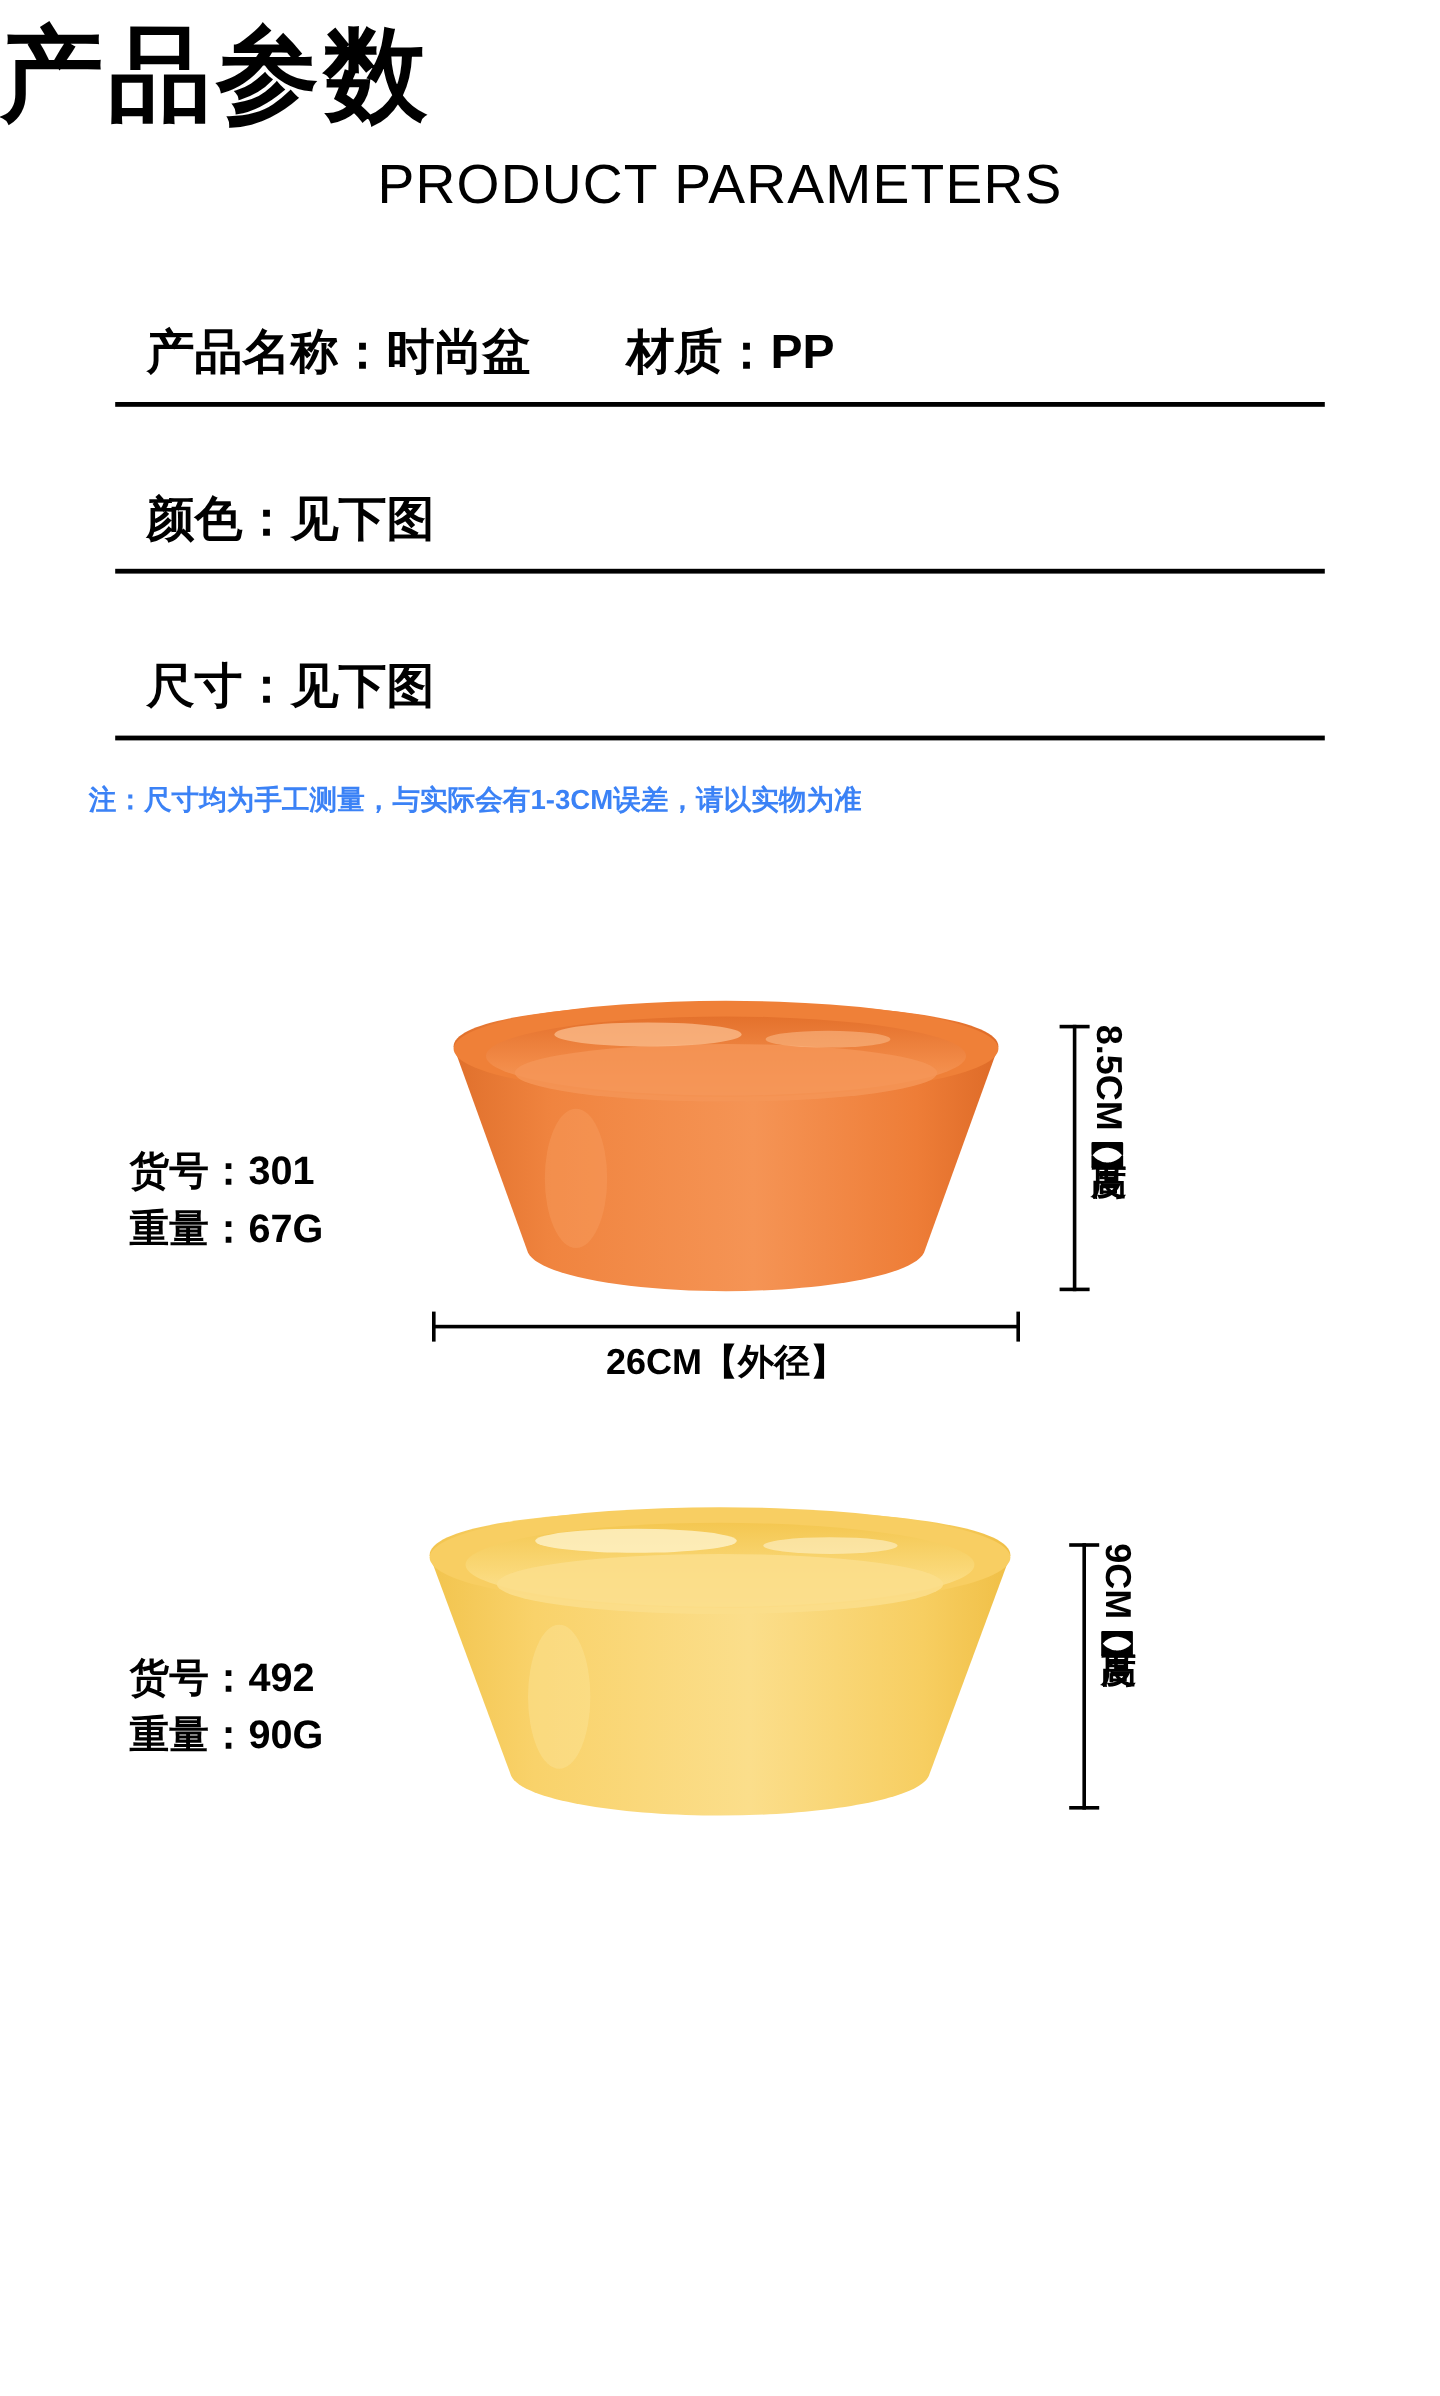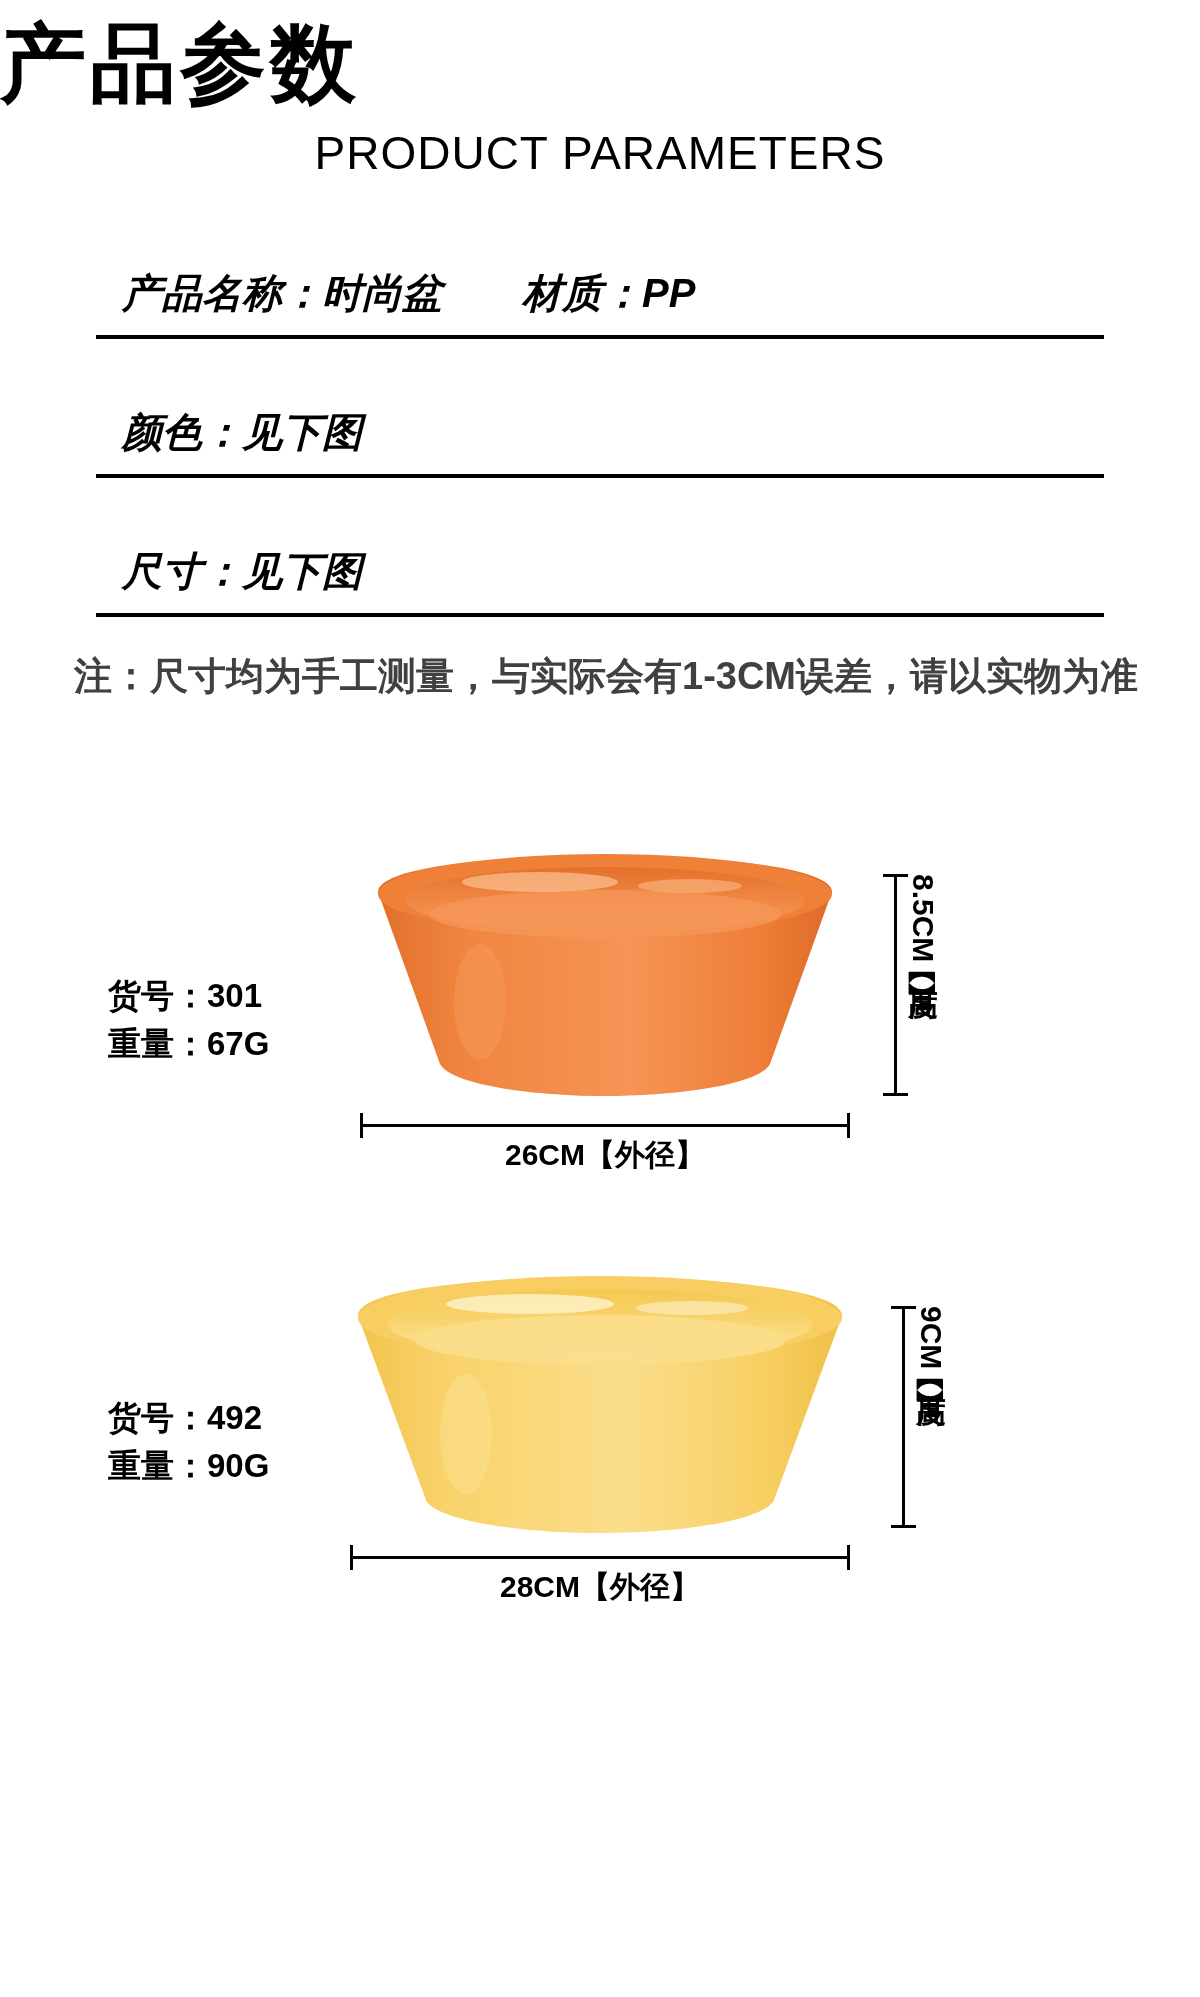--- a/index.html
+++ b/index.html
@@ -37,21 +37,20 @@
     font-size: 46px;
     font-weight: 500;
     letter-spacing: 1px;
     margin-top: 18px;
     color: #000000;
   }
 
   
   .params {
     margin: 86px 96px 0 96px;
-    font-style: italic;
   }
   .param-row {
     position: relative;
     padding-bottom: 10px;
     margin-bottom: 56px;
   }
   .param-row:last-of-type {
     margin-bottom: 0;
   }
   .param-line {
@@ -73,23 +72,23 @@
     white-space: nowrap;
   }
   .rule {
     height: 4px;
     background: #000000;
     margin-top: 14px;
   }
 
   .note {
     margin: 24px 74px 0 74px;
-    font-size: 38px;
-    font-weight: 700;
-    color: #404040;
+    font-size: 23px;
+    font-weight: 700;
+    color: #3b82f6;
     letter-spacing: 0px;
     white-space: nowrap;
   }
 
   
   .product {
     position: relative;
     margin: 0 auto;
     width: 1200px;
     height: 360px;
@@ -312,22 +311,15 @@
       </svg>
     </div>
 
     <div class="dim-height" style="left:888px; top:32px; height:222px;">
       <div class="bar"></div>
       <div class="cap-t"></div>
       <div class="cap-b"></div>
       <div class="label">9CM【高度】</div>
     </div>
 
-    <div class="dim-width" style="left:350px; width:500px; top:282px;">
-      <div class="bar">
-          <span class="cap-l"></span>
-          <span class="cap-r"></span>
-        </div>
-      <div class="label">28CM【外径】</div>
-    </div>
   </div>
 
 </div>
 
 </body></html>

